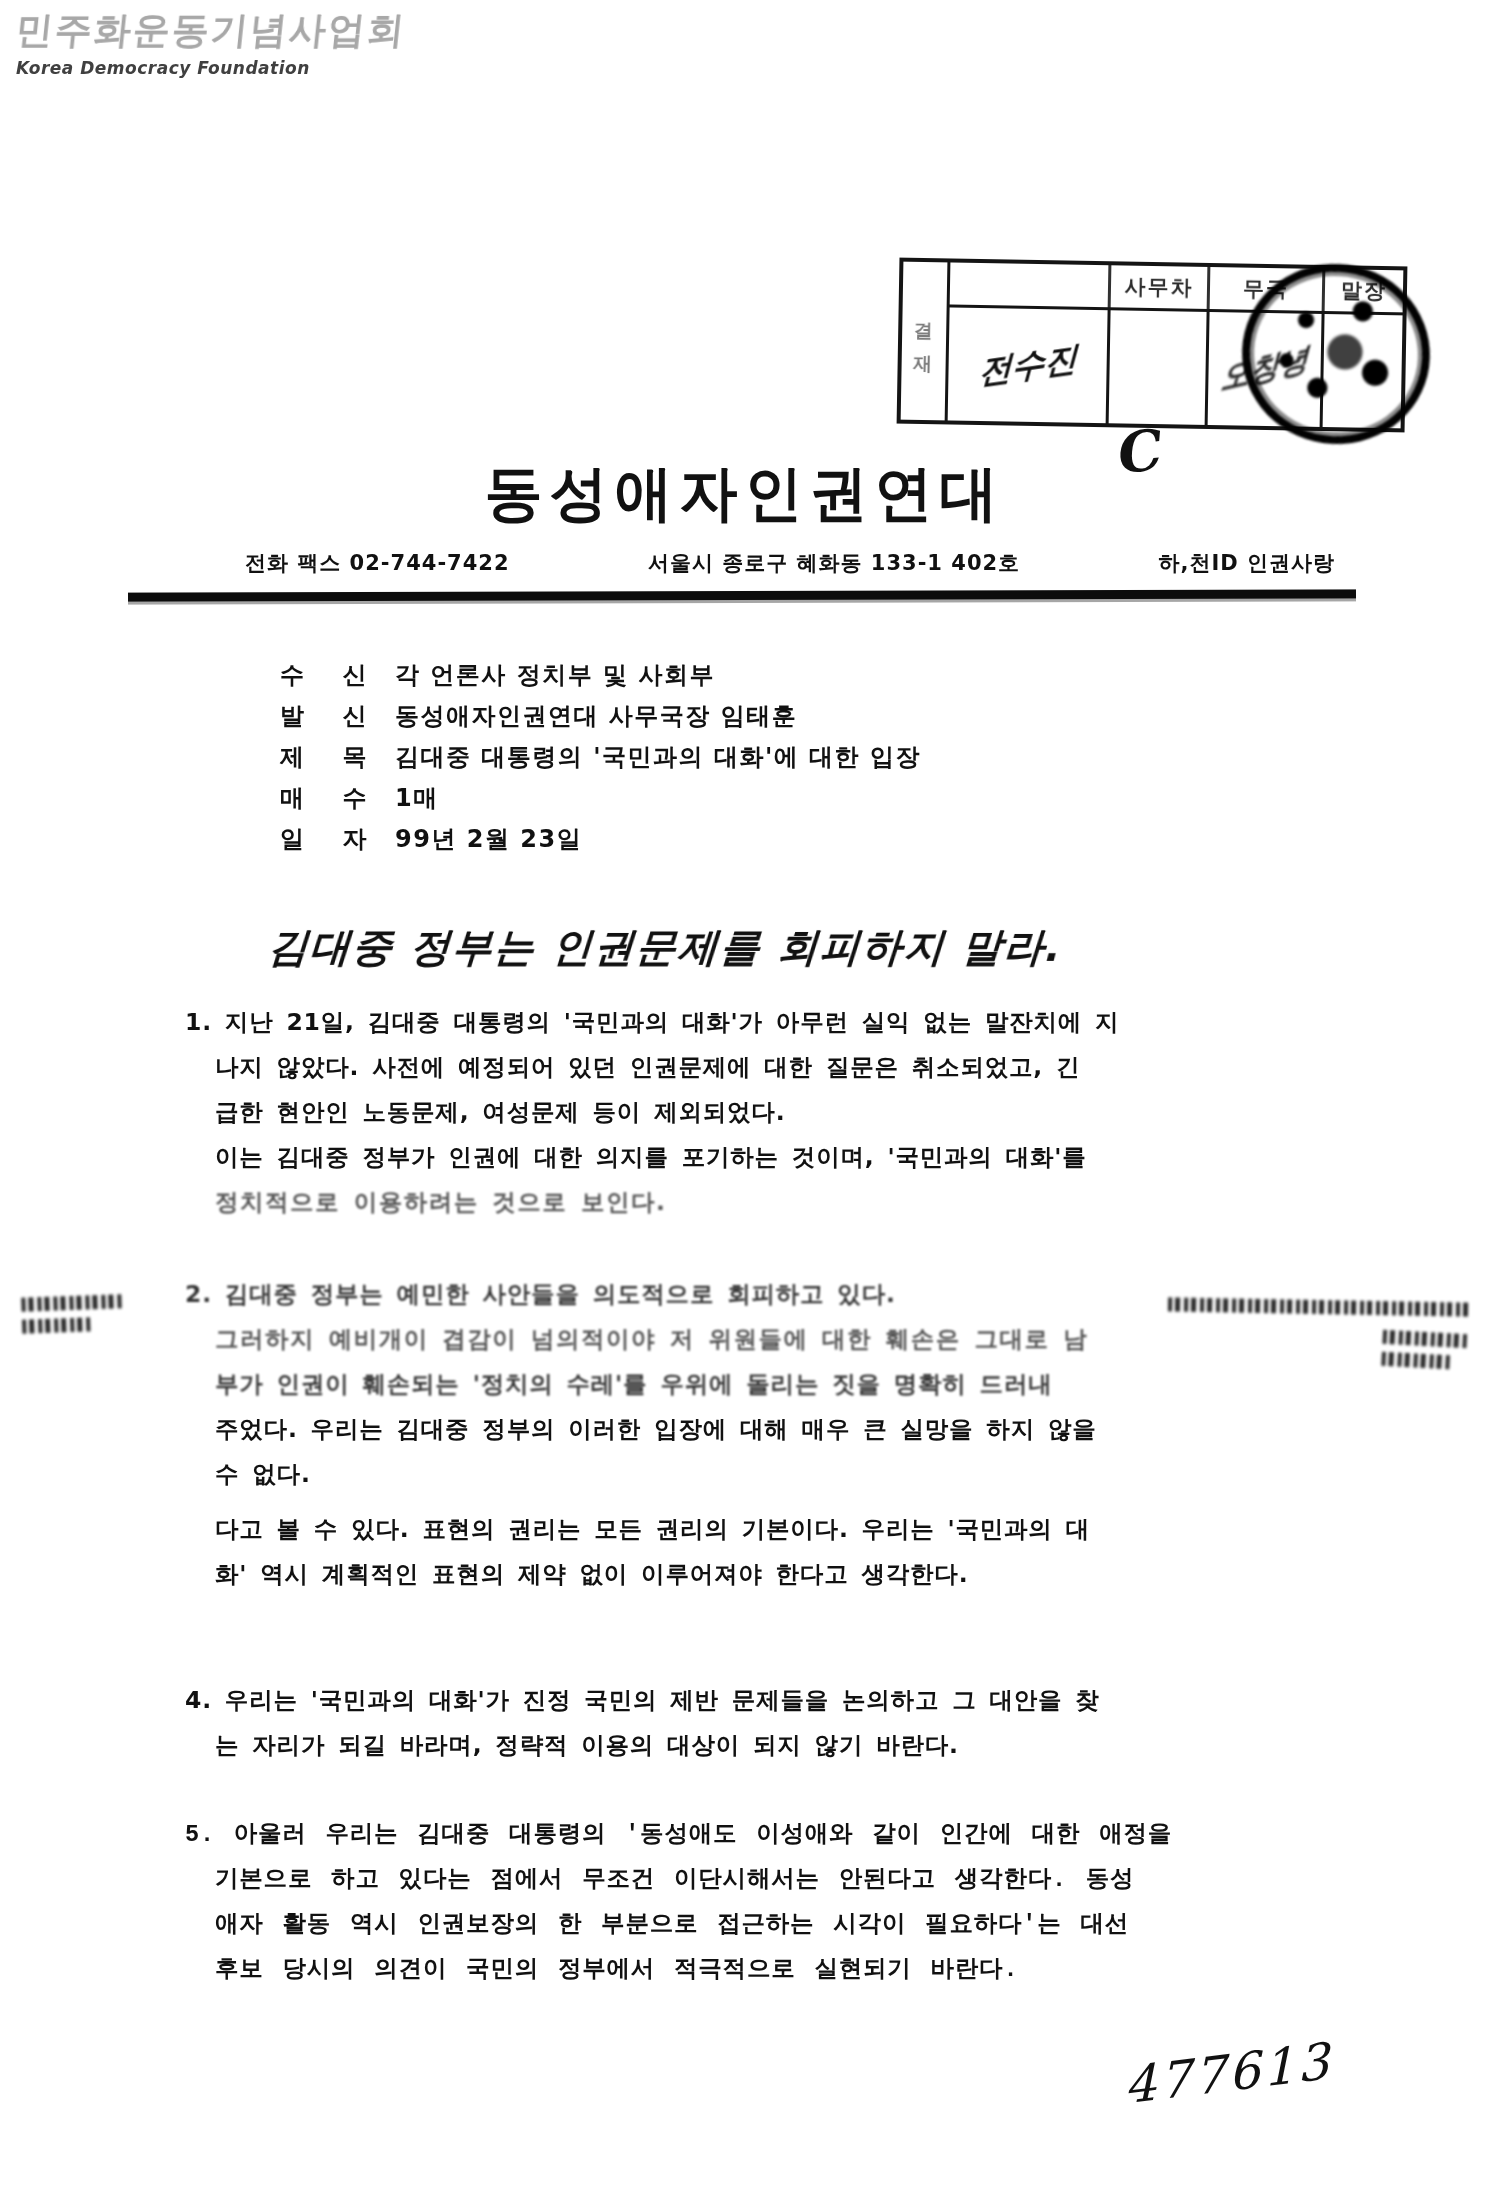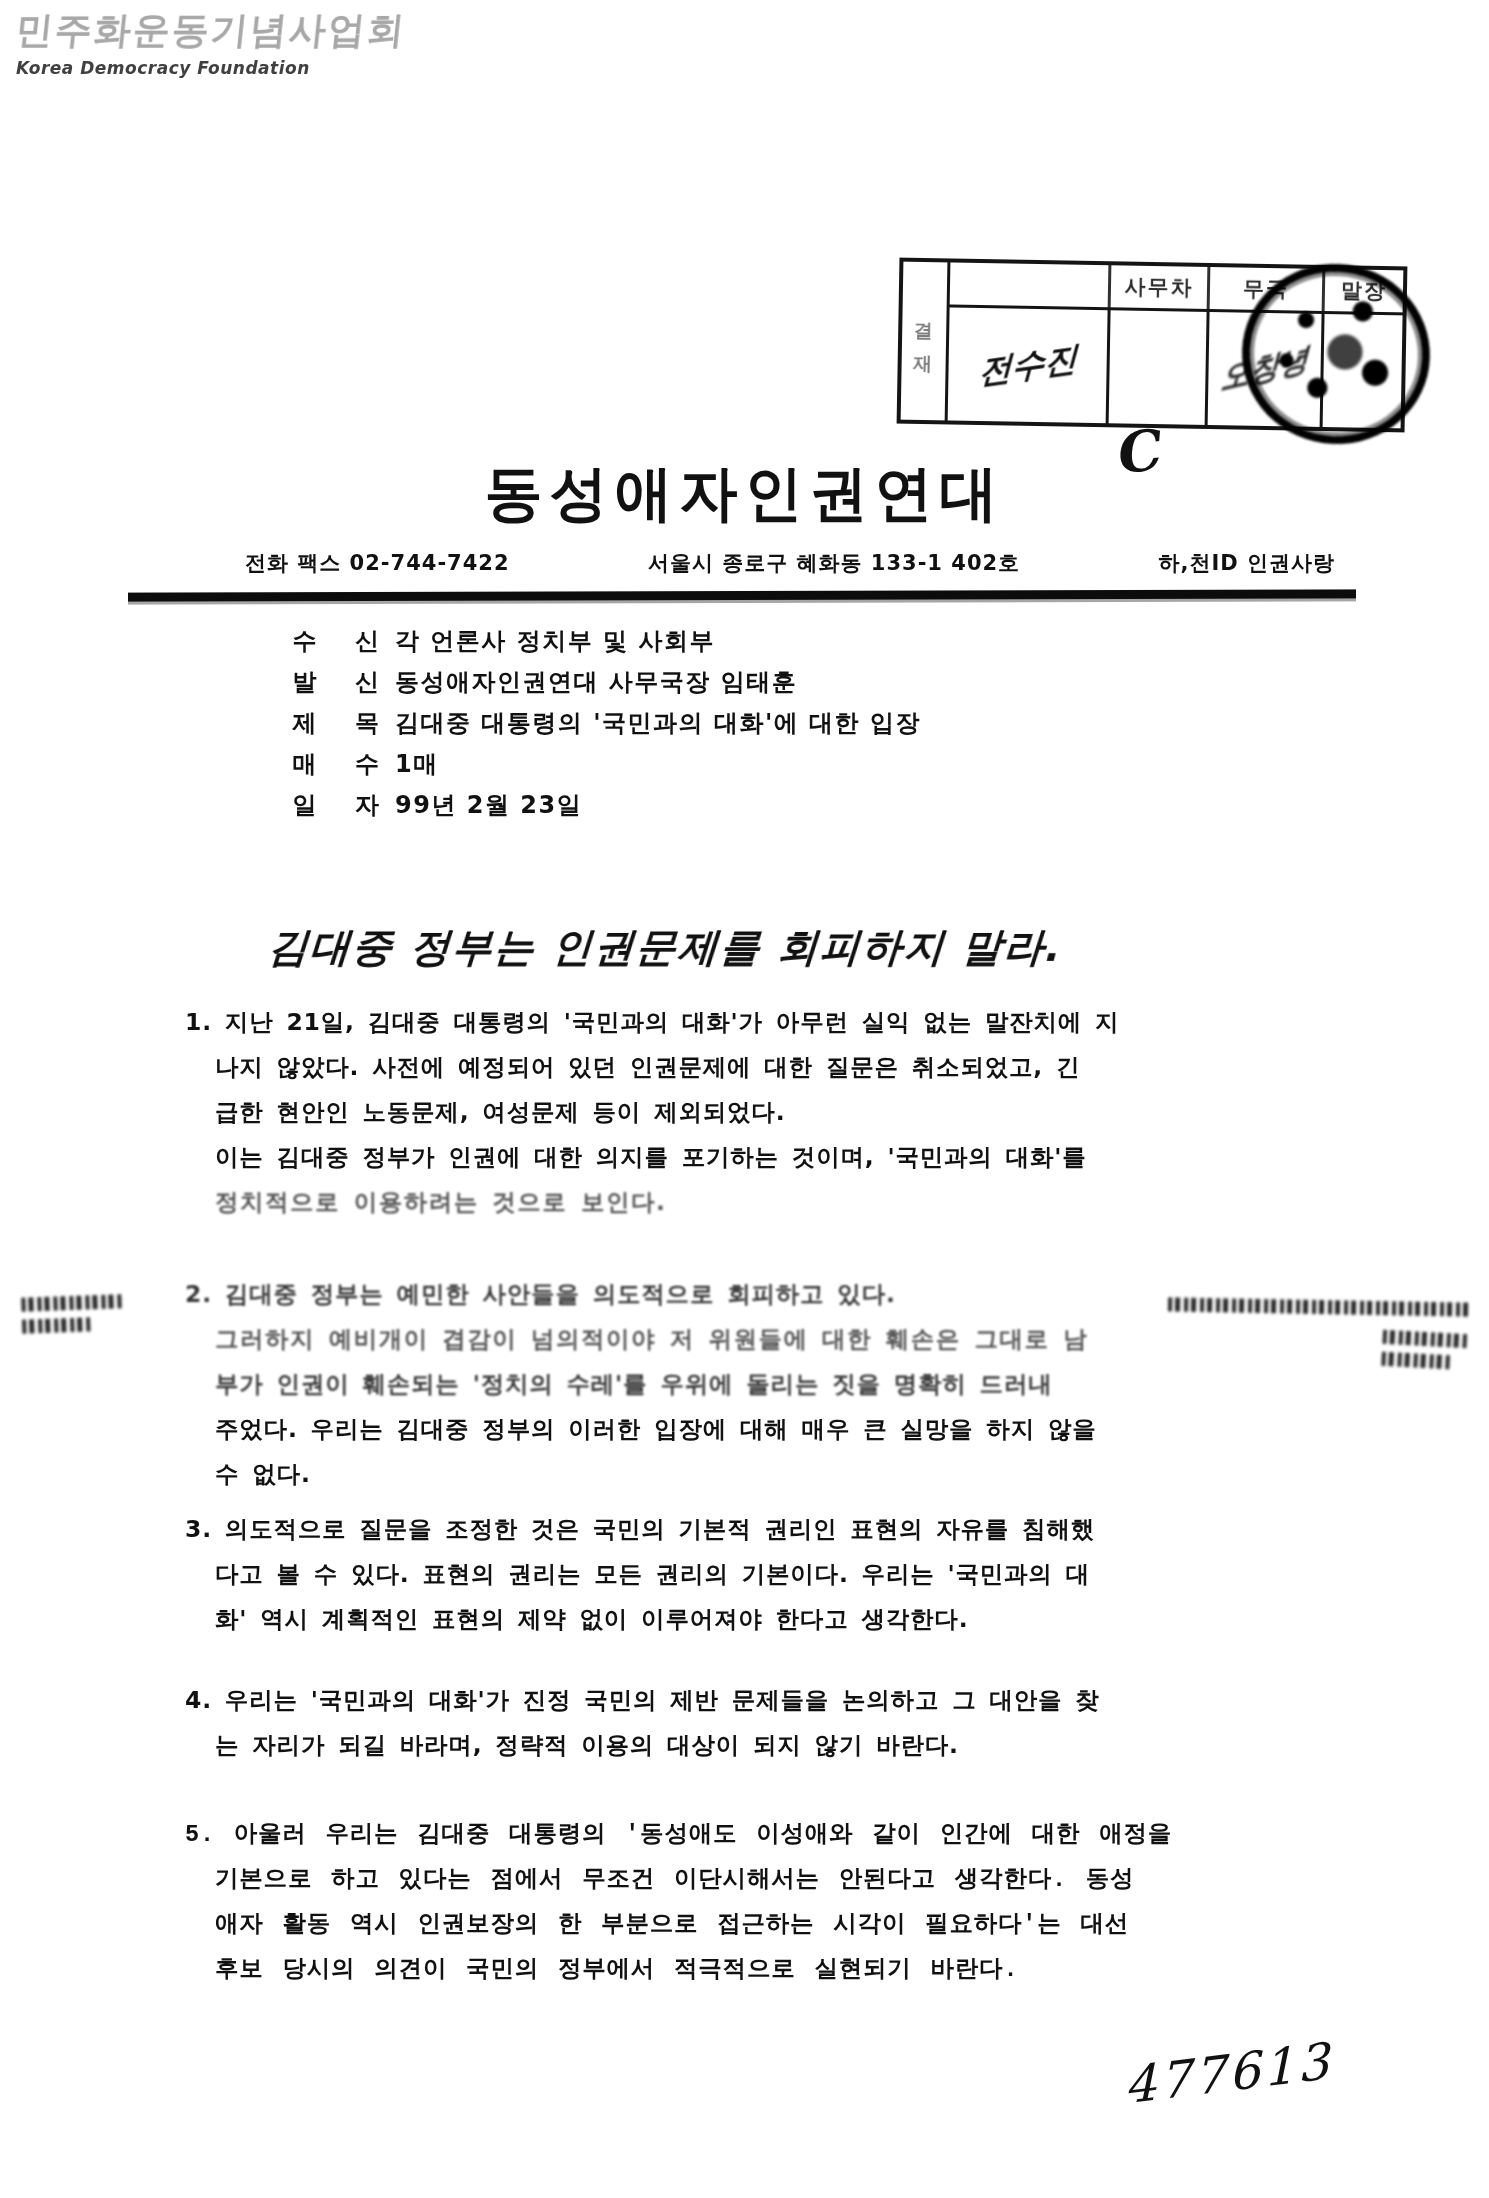--- a/index.html
+++ b/index.html
@@ -50,21 +50,21 @@
   
   .org-title { position:absolute; left:0; top:455px; width:100%; text-align:center;
                font-size:58px; font-weight:900; letter-spacing:7px; filter:blur(0.3px);
                transform:scaleY(1.04); }
   .contact { position:absolute; left:245px; top:549px; width:1090px; display:flex;
              justify-content:space-between; font-size:21px; font-weight:700;
              letter-spacing:1px; filter:blur(0.3px); white-space:nowrap; }
   .rule { position:absolute; left:128px; top:591px; width:1228px; height:9px; background:#0c0c0c;
           transform:rotate(-0.15deg); box-shadow:0 3px 0 rgba(0,0,0,.35); filter:blur(0.4px); }
   
-  .fields { position:absolute; left:280px; top:620px;text-align:right; }
+  .fields { position:absolute; left:280px; top:654px; }
   .frow { display:flex; height:41px; align-items:center; }
   .flabel { width:100px; font-size:24px; font-weight:800; letter-spacing:1px; white-space:pre; }
   .fvalue { margin-left:15px; font-size:24px; font-weight:800; letter-spacing:1.5px; white-space:nowrap; }
   
   .headline { position:absolute; left:268px; top:920px; font-size:40px; font-weight:900;
               font-style:italic; letter-spacing:2px; transform:skewX(-4deg); filter:blur(0.3px);
               white-space:nowrap; }
   
   .para { position:absolute; left:185px; width:1160px; font-size:23.5px; font-weight:700;
           letter-spacing:0.8px; word-spacing:4px; line-height:45px; filter:blur(0.25px); }
@@ -164,21 +164,20 @@
 
   <div class="para p2">
     <div class="line deg">2. 김대중 정부는 예민한 사안들을 의도적으로 회피하고 있다.</div>
     <div class="line indent deg2">그러하지 예비개이 겹감이 넘의적이야 저 위원들에 대한 훼손은 그대로 남</div>
     <div class="line indent deg">부가 인권이 훼손되는 '정치의 수레'를 우위에 돌리는 짓을 명확히 드러내</div>
     <div class="line indent">주었다. 우리는 김대중 정부의 이러한 입장에 대해 매우 큰 실망을 하지 않을</div>
     <div class="line indent">수 없다.</div>
   </div>
 
   <div class="para p3">
-    <div class="line">3. 의도적으로 질문을 조정한 것은 국민의 기본적 권리인 표현의 자유를 침해했</div>
     <div class="line indent">다고 볼 수 있다. 표현의 권리는 모든 권리의 기본이다. 우리는 '국민과의 대</div>
     <div class="line indent">화' 역시 계획적인 표현의 제약 없이 이루어져야 한다고 생각한다.</div>
   </div>
 
   <div class="para p4">
     <div class="line">4. 우리는 '국민과의 대화'가 진정 국민의 제반 문제들을 논의하고 그 대안을 찾</div>
     <div class="line indent">는 자리가 되길 바라며, 정략적 이용의 대상이 되지 않기 바란다.</div>
   </div>
 
   <div class="para p5">

